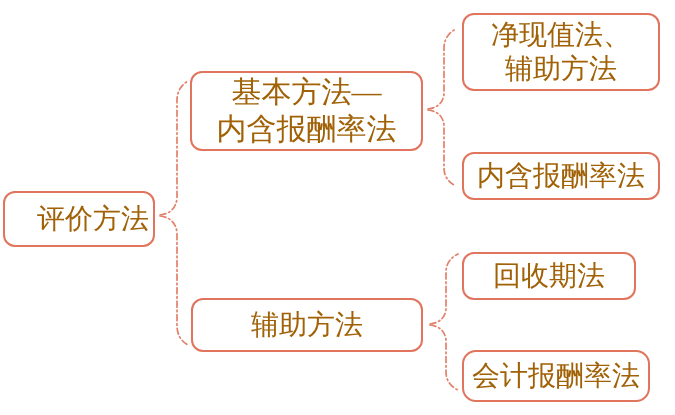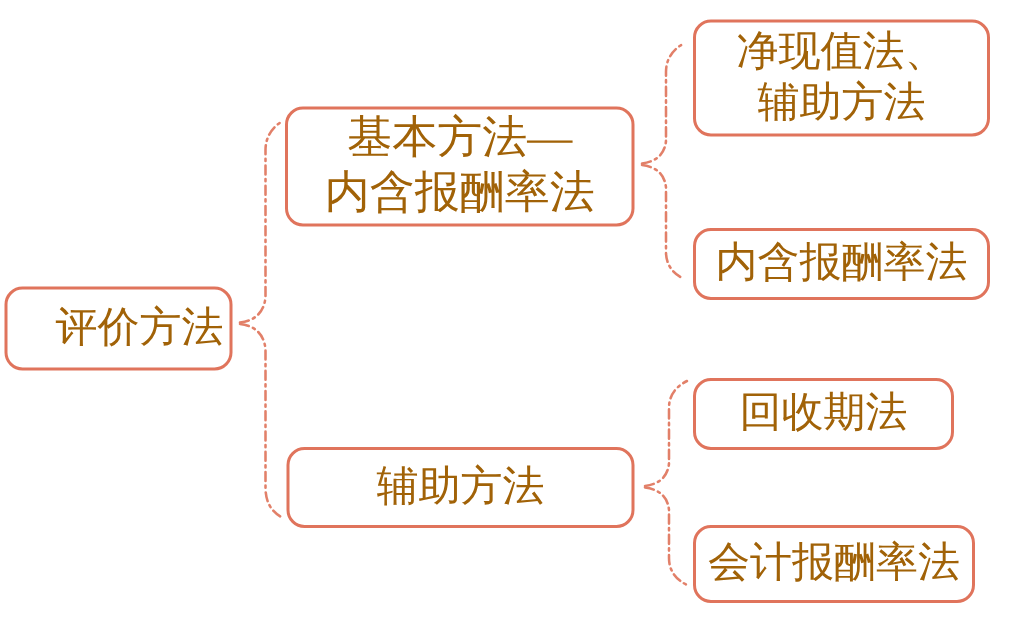--- a/index.html
+++ b/index.html
@@ -24,21 +24,21 @@
     text-align:center;
     line-height:1.22;
   }
   .node span{display:block;white-space:nowrap;}
   #node-root      {left:3px;  top:191px; width:152px; height:56px; font-size:28px;padding-left:28px;}
   #node-basic     {left:190px;top:71px;  width:233px; height:80px; font-size:30px;}
   #node-auxiliary {left:191px;top:298px; width:232px; height:54px; font-size:28px;}
   #node-npv       {left:462px;top:13px;  width:198px; height:78px; font-size:28px;}
   #node-irr       {left:462px;top:152px; width:198px; height:48px; font-size:28px;}
   #node-payback   {left:462px;top:252px; width:174px; height:48px; font-size:28px;}
-  #node-arr       {left:462px;top:350px; width:188px; height:52px; font-size:28px;}
+  #node-arr       {left:462px;top:350px; width:188px; height:52px; font-size:28px;border-radius:14px;}
   svg.connectors{position:absolute;left:0;top:0;pointer-events:none;}
   svg.connectors path{
     fill:none;
     stroke:#e28069;
     stroke-width:1.7;
     stroke-linecap:round;
     stroke-dasharray:6 3 1.5 3;
   }
 </style>
 </head>

